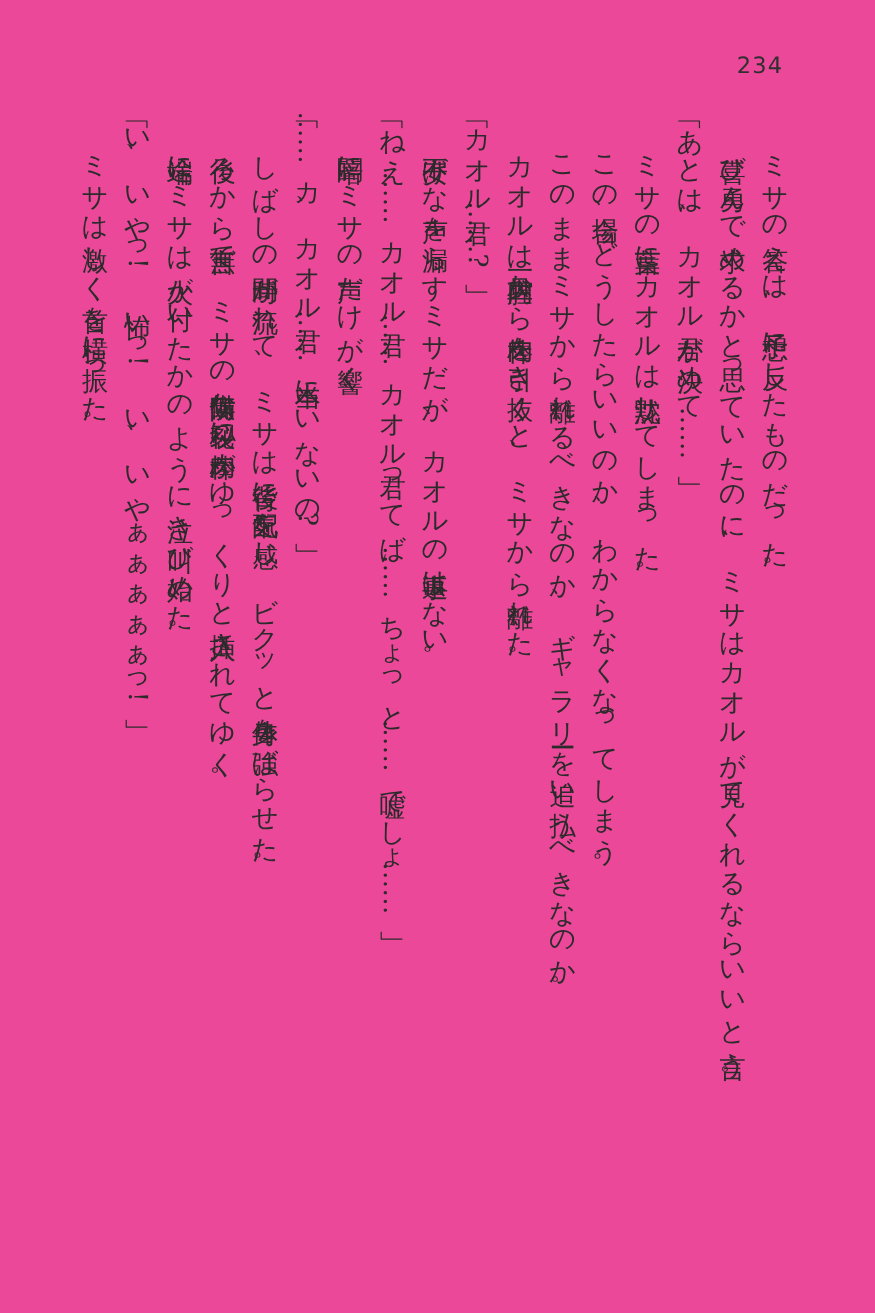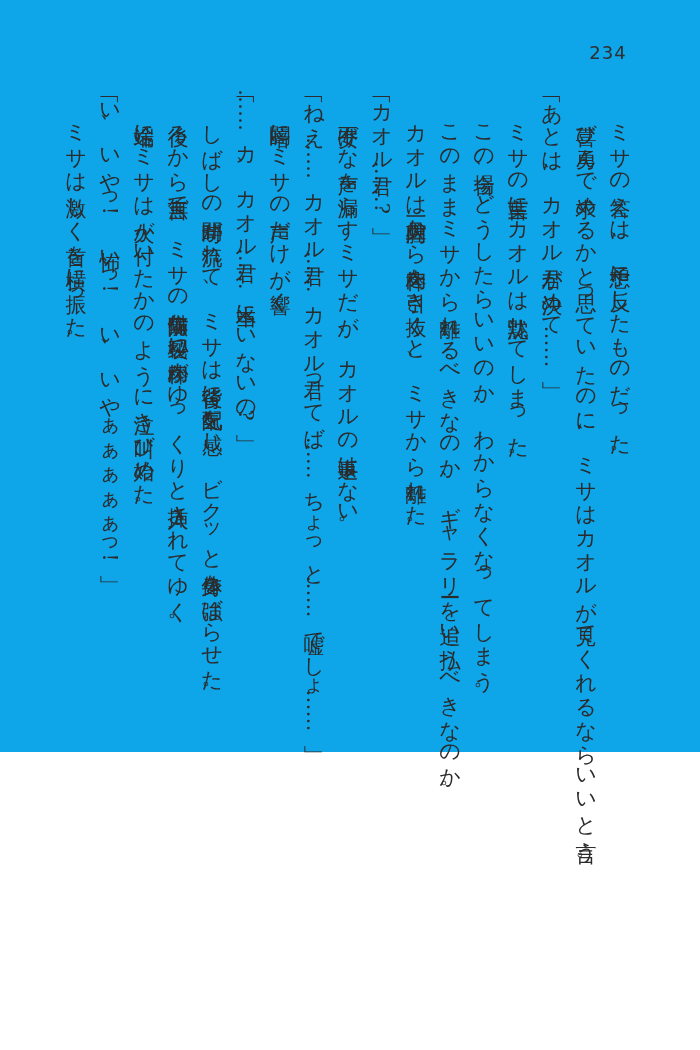--- a/index.html
+++ b/index.html
@@ -5,22 +5,22 @@
   html, body {
     margin: 0;
     padding: 0;
     width: 700px;
     height: 1050px;
     overflow: hidden;
   }
   .page {
     position: relative;
     width: 700px;
-    height: 752px;
-    background: #0ea5e9;
+    height: 1050px;
+    background: #ec4899;
     color: #2b2b2b;
     font-family: "DejaVu Serif", "Liberation Serif", serif;
   }
   .page-number {
     position: absolute;
     top: 42px;
     left: 560px;
     width: 96px;
     text-align: center;
     font-size: 18px;

